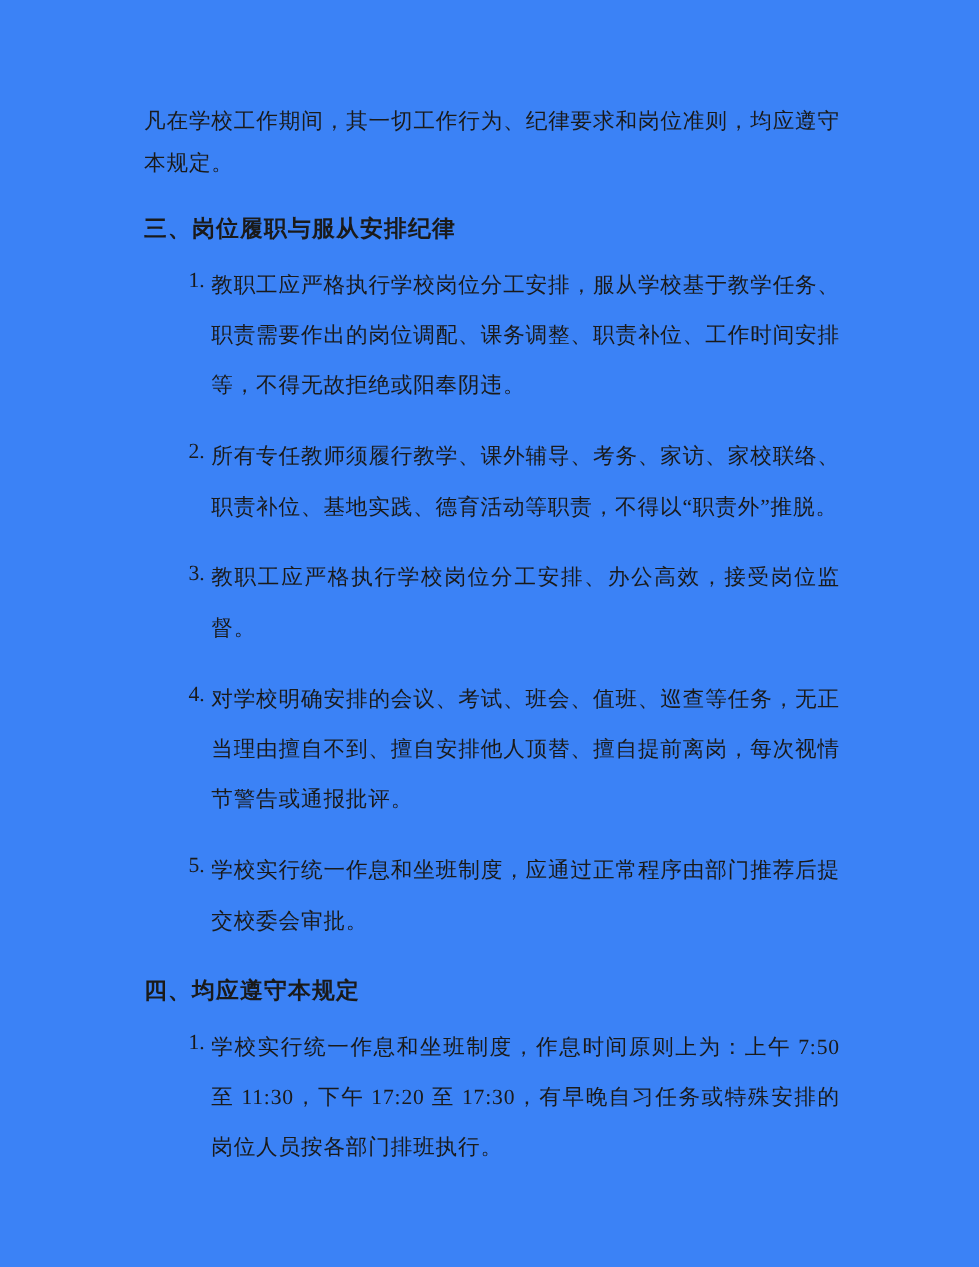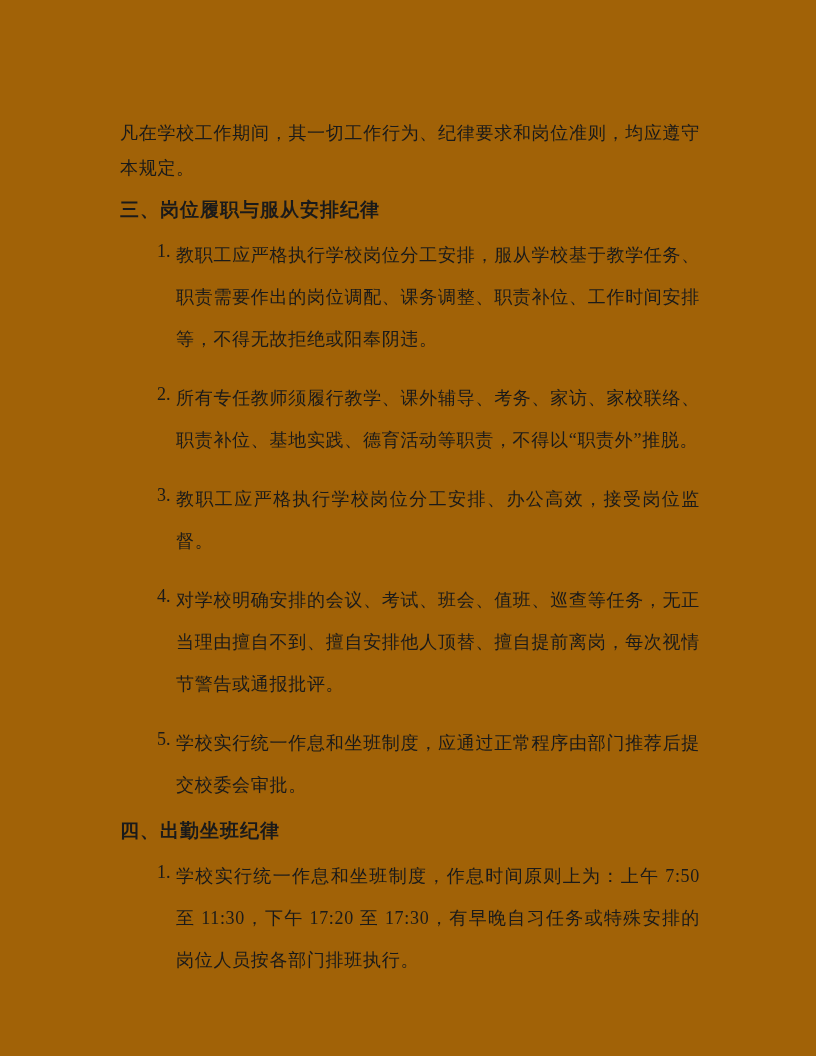--- a/index.html
+++ b/index.html
@@ -5,40 +5,40 @@
   html, body {
     margin: 0;
     padding: 0;
     background: #ffffff;
   }
   .page {
     position: relative;
     width: 816px;
     height: 1056px;
     margin: 0 auto;
-    background: #a16207;
+    background: #3b82f6;
     box-sizing: border-box;
-    padding: 116px 116px 0 120px;
+    padding: 84px 116px 0 120px;
     overflow: hidden;
     color: #1a1a1a;
     font-family: "Liberation Serif", "DejaVu Serif", serif;
   }
   .body-text {
     margin: 0;
     font-size: 18px;
     line-height: 34.5px;
     letter-spacing: 0.7px;
     text-align: justify;
     color: #1a1a1a;
   }
   .intro {
     margin-bottom: 0;
   }
   .section-heading {
-    margin: 12px 0 11px 0;
+    margin: 26px 0 11px 0;
     font-family: Liberation Serif, serif;
     font-weight: bold;
     font-size: 19px;
     line-height: 26px;
     letter-spacing: 1px;
     color: #1a1a1a;
   }
   .num-list {
     margin: 0;
     padding: 0;
@@ -93,21 +93,21 @@
     <li class="list-item">
       <span class="item-number">4.</span>
       <span class="item-text">对学校明确安排的会议、考试、班会、值班、巡查等任务，无正当理由擅自不到、擅自安排他人顶替、擅自提前离岗，每次视情节警告或通报批评。</span>
     </li>
     <li class="list-item">
       <span class="item-number">5.</span>
       <span class="item-text">学校实行统一作息和坐班制度，应通过正常程序由部门推荐后提交校委会审批。</span>
     </li>
   </ol>
 
-  <h2 class="section-heading">四、出勤坐班纪律</h2>
+  <h2 class="section-heading">四、均应遵守本规定</h2>
 
   <ol class="num-list">
     <li class="list-item">
       <span class="item-number">1.</span>
       <span class="item-text">学校实行统一作息和坐班制度，作息时间原则上为：上午 7:50 至 11:30，下午 17:20 至 17:30，有早晚自习任务或特殊安排的岗位人员按各部门排班执行。</span>
     </li>
   </ol>
 
 </div>
 

